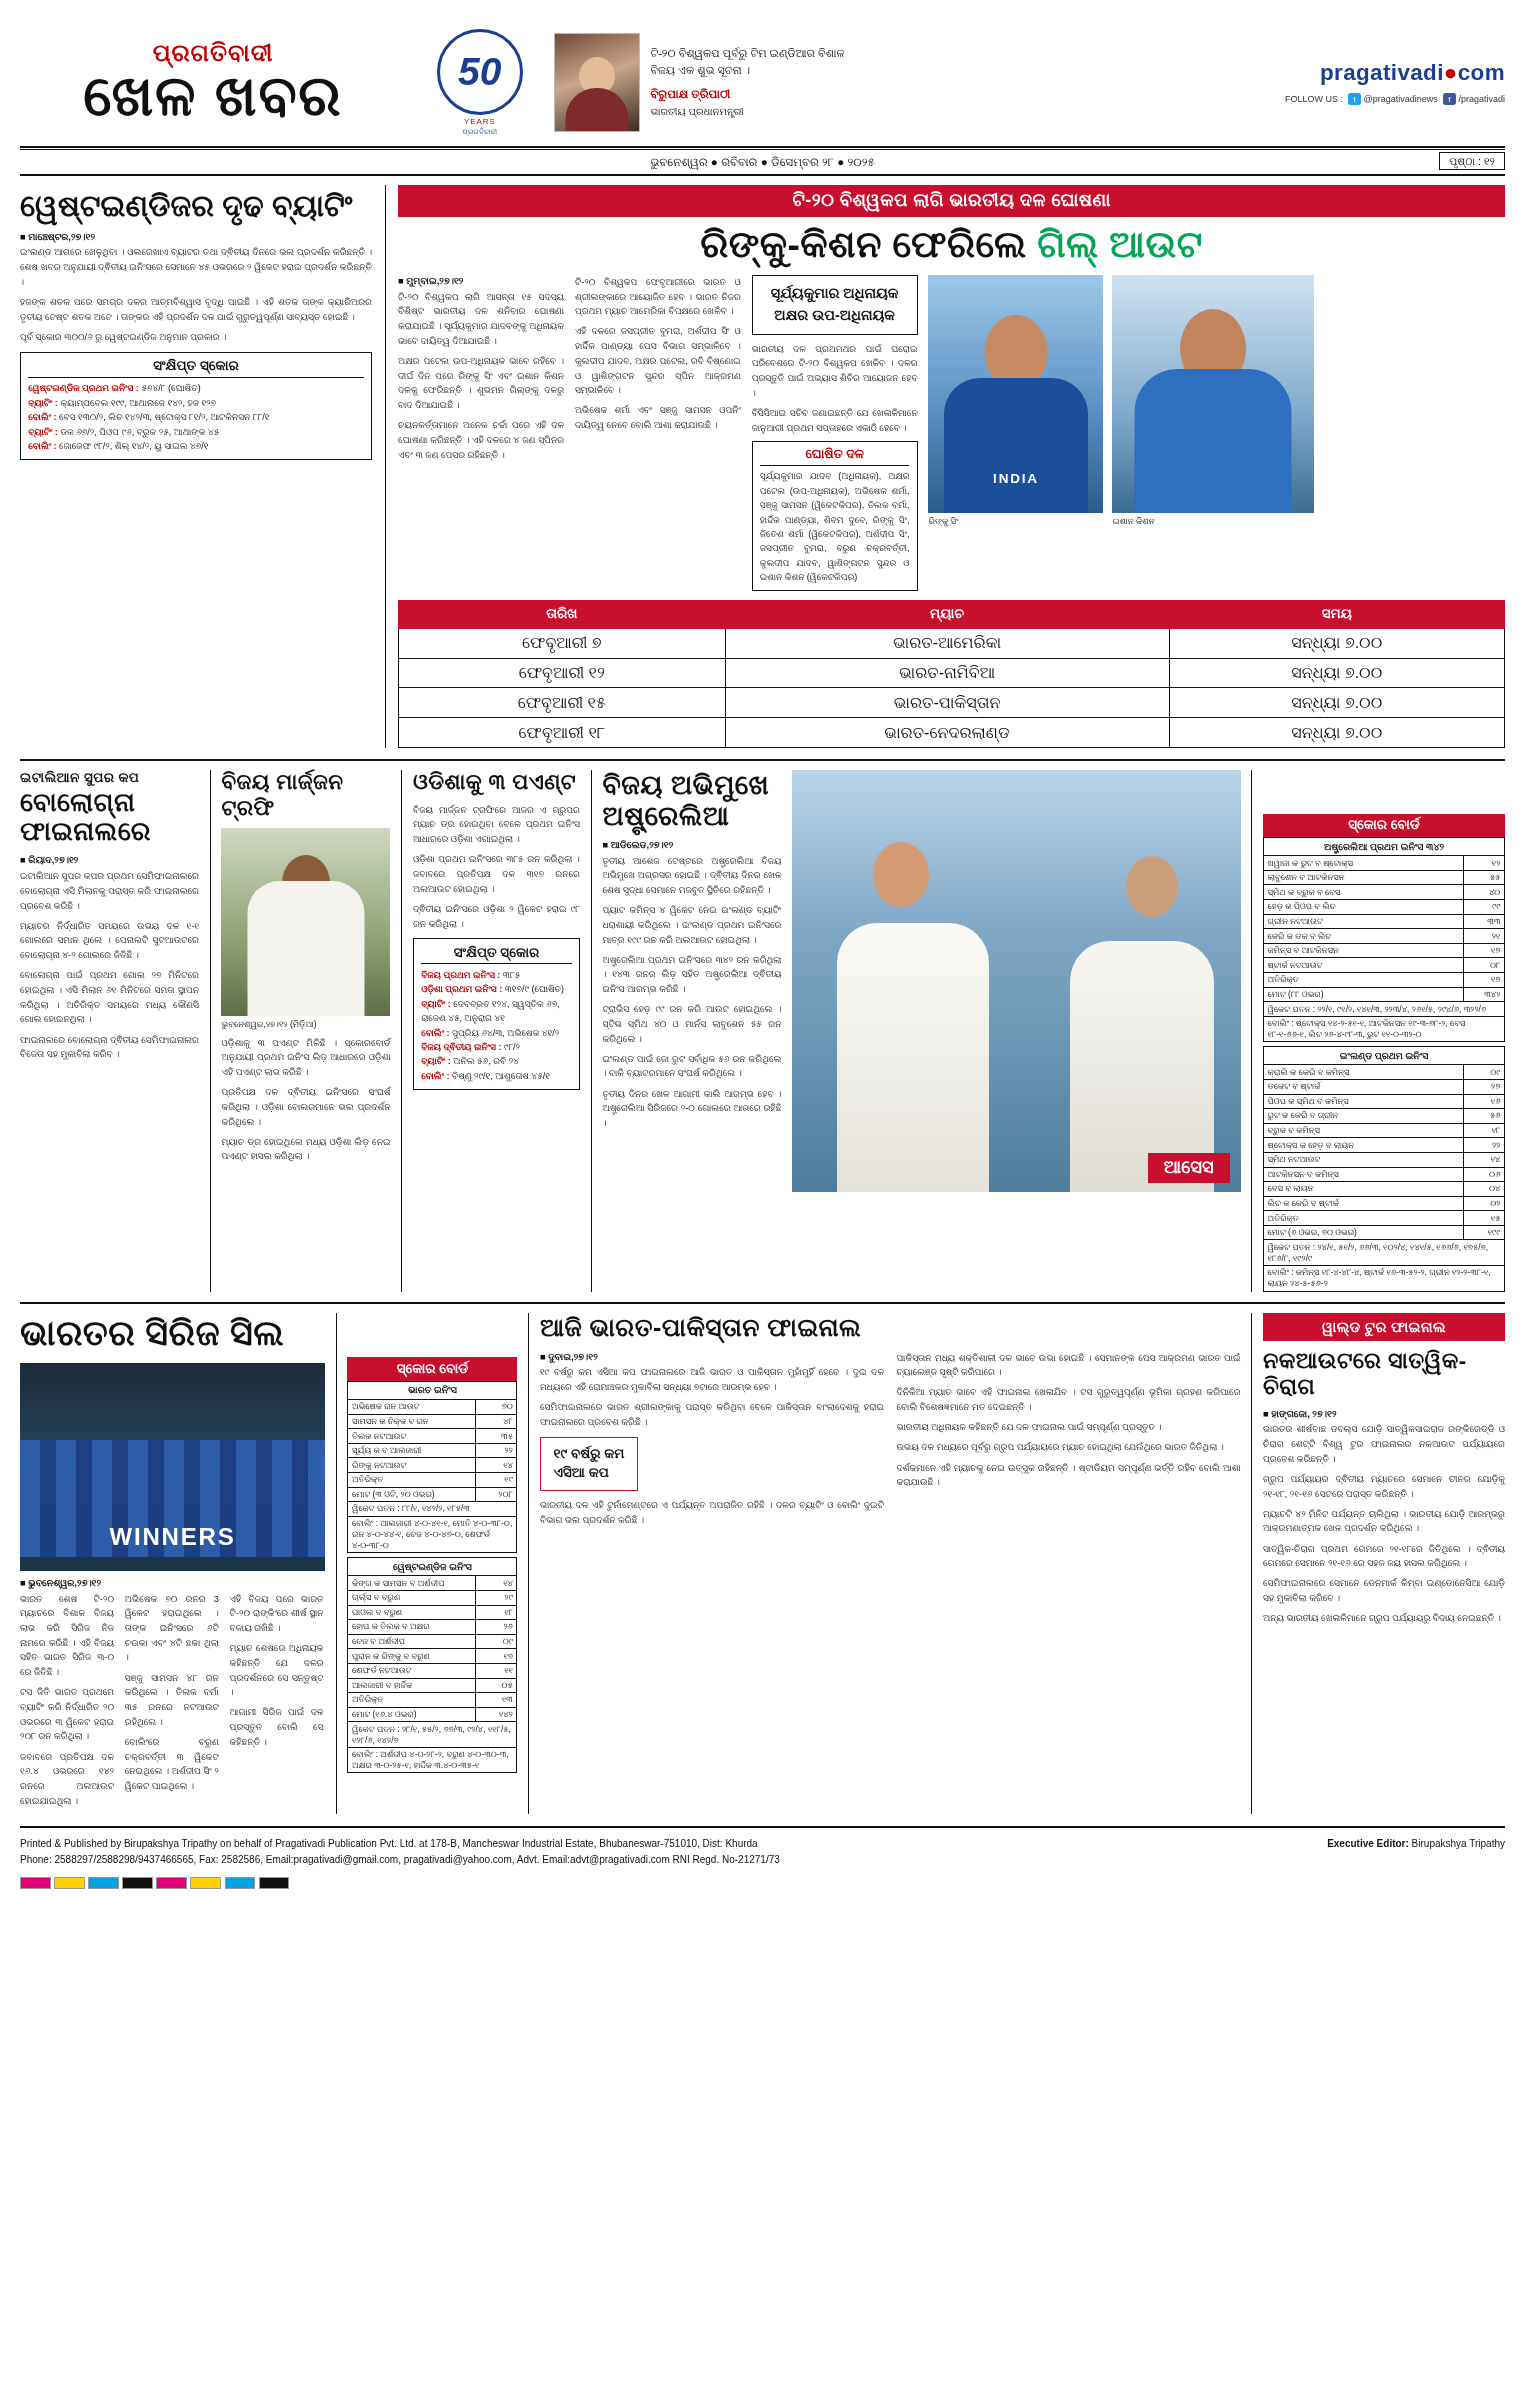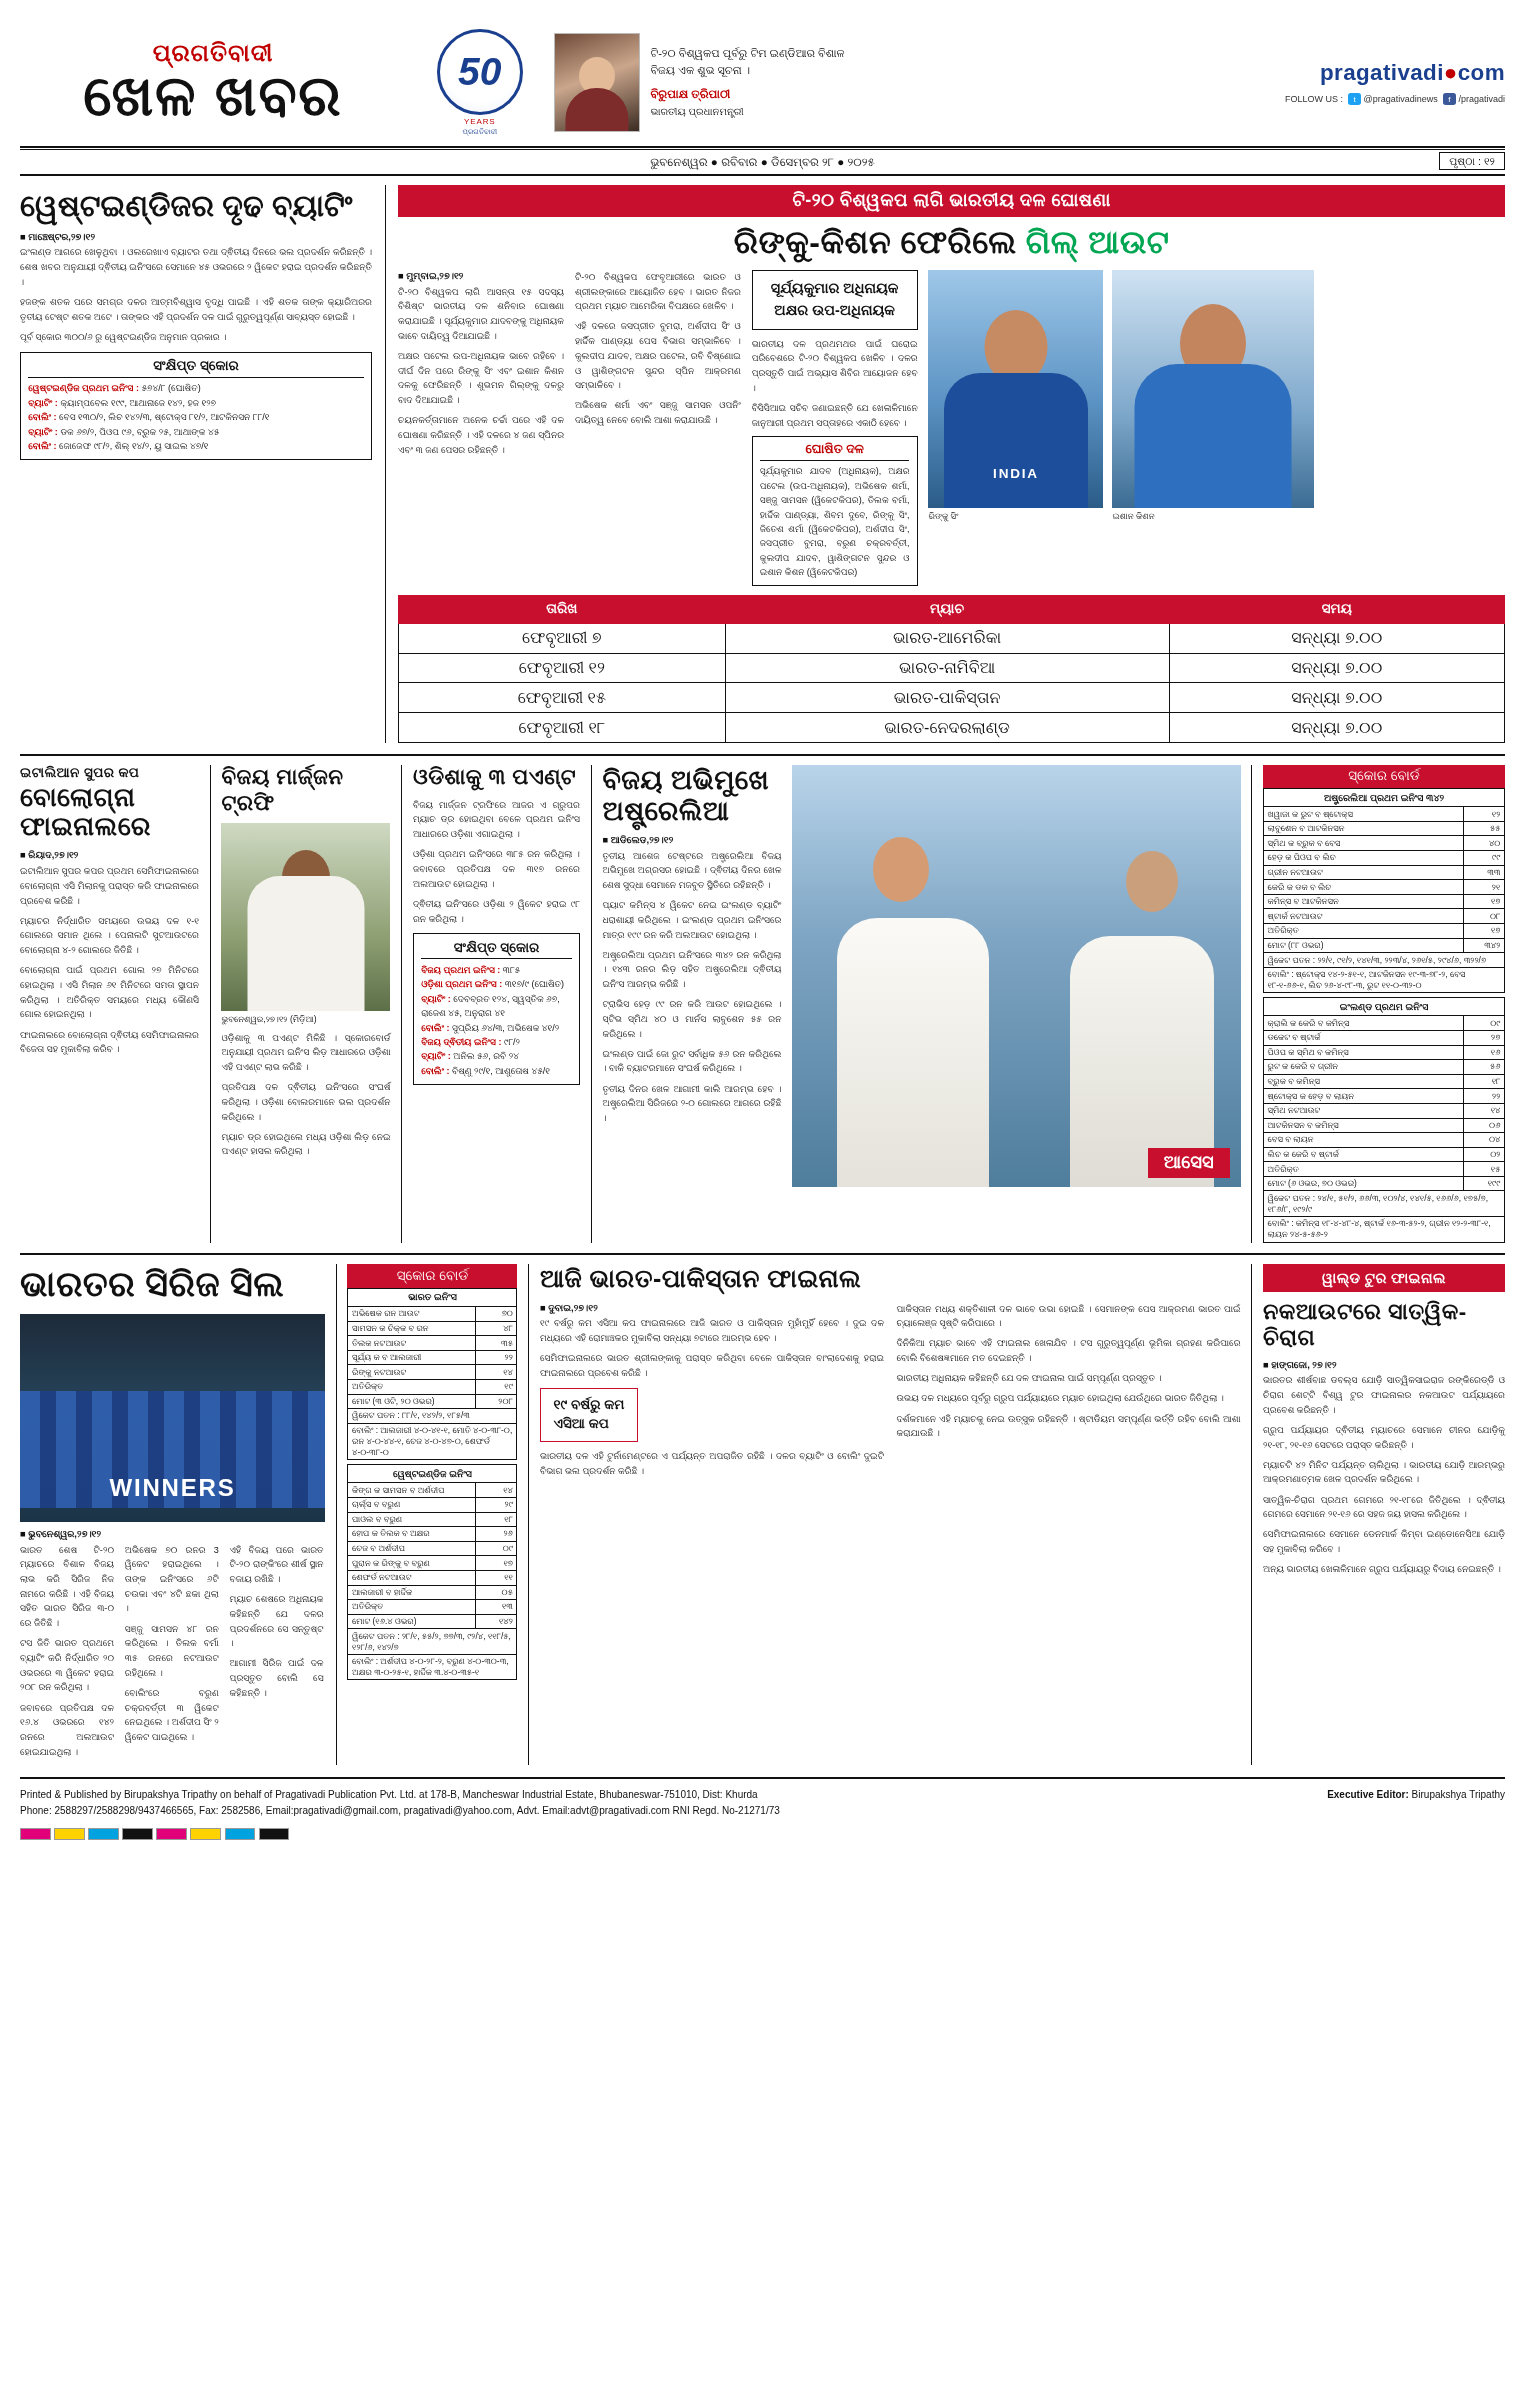--- a/index.html
+++ b/index.html
@@ -129,21 +129,21 @@
   .score-box .line { font-size: 9px; line-height: 1.6; }
   .score-box .lbl { color: #c00000; font-weight: bold; }
 
   .s1-mid { width: 0.9px; background: #111; }
   .s1-right { flex: 1; }
   .banner-red {
     background: #c8102e; color: #fff; text-align: center; font-size: 18px; font-weight: bold;
     padding: 5.4px 0; letter-spacing: 0.4px;
   }
   .s1-right h1 {
-    font-size: 32px; margin: 7.2px 0 9px 0; text-align: center; font-weight: bold;
+    font-size: 37px; margin: 7.2px 0 9px 0; text-align: center; font-weight: bold;
   }
   .s1-right h1 .grn { color: #00a651; }
   .s1-cols { display: flex; gap: 10.8px; }
   .s1-c1, .s1-c2 { width: 166px; }
   .s1-c3 { width: 166px; }
   .s1-photos { display: flex; gap: 9px; flex: 1; }
   .ph-rinku {
     width: 175px; height: 238px;
     background: linear-gradient(180deg,#9fc7e8 0%, #5b93c4 55%, #2b5c88 100%);
     position: relative; overflow: hidden;
@@ -229,22 +229,23 @@
   }
   .ph-aus .f1 { position: absolute; left: 18%; top: 72px; width: 56px; height: 65px; border-radius: 50%; background: #d59c74; }
   .ph-aus .f2 { position: absolute; right: 14%; top: 86px; width: 52px; height: 61px; border-radius: 50%; background: #caa07c; }
   .ashes-tag {
     position: absolute; right: 10.8px; bottom: 9px; background: #c8102e; color: #fff;
     font-size: 18px; font-weight: bold; padding: 4.5px 16px;
   }
 
   
   .sb-head {
-    background: #c8102e; color: #fff; text-align: center; font-weight: normal; font-size: 13.5px;
+    background: #c8102e; color: #fff; text-align: center; font-weight: bold; font-size: 13.5px;
     padding: 3.6px 0;
+    margin-top: 44px;
   }
   table.sb { width: 100%; border-collapse: collapse; font-size: 8.4px; }
   table.sb td { border: 0.9px solid #111; padding: 1.3px 3.6px; }
   table.sb td.r { text-align: right; width: 41px; }
   .sb-title { font-size: 9.4px; font-weight: bold; text-align: center; padding: 2.7px 0; border: 0.9px solid #111; border-bottom: none; }
 
   
   .sec3 { display: flex; gap: 10.8px; margin-top: 10.8px; border-top: 2.7px solid #111; padding-top: 9px; }
   .s3-left { width: 305px; }
   .s3-left h1 { font-size: 35px; margin: 0 0 9px; font-weight: bold; }

